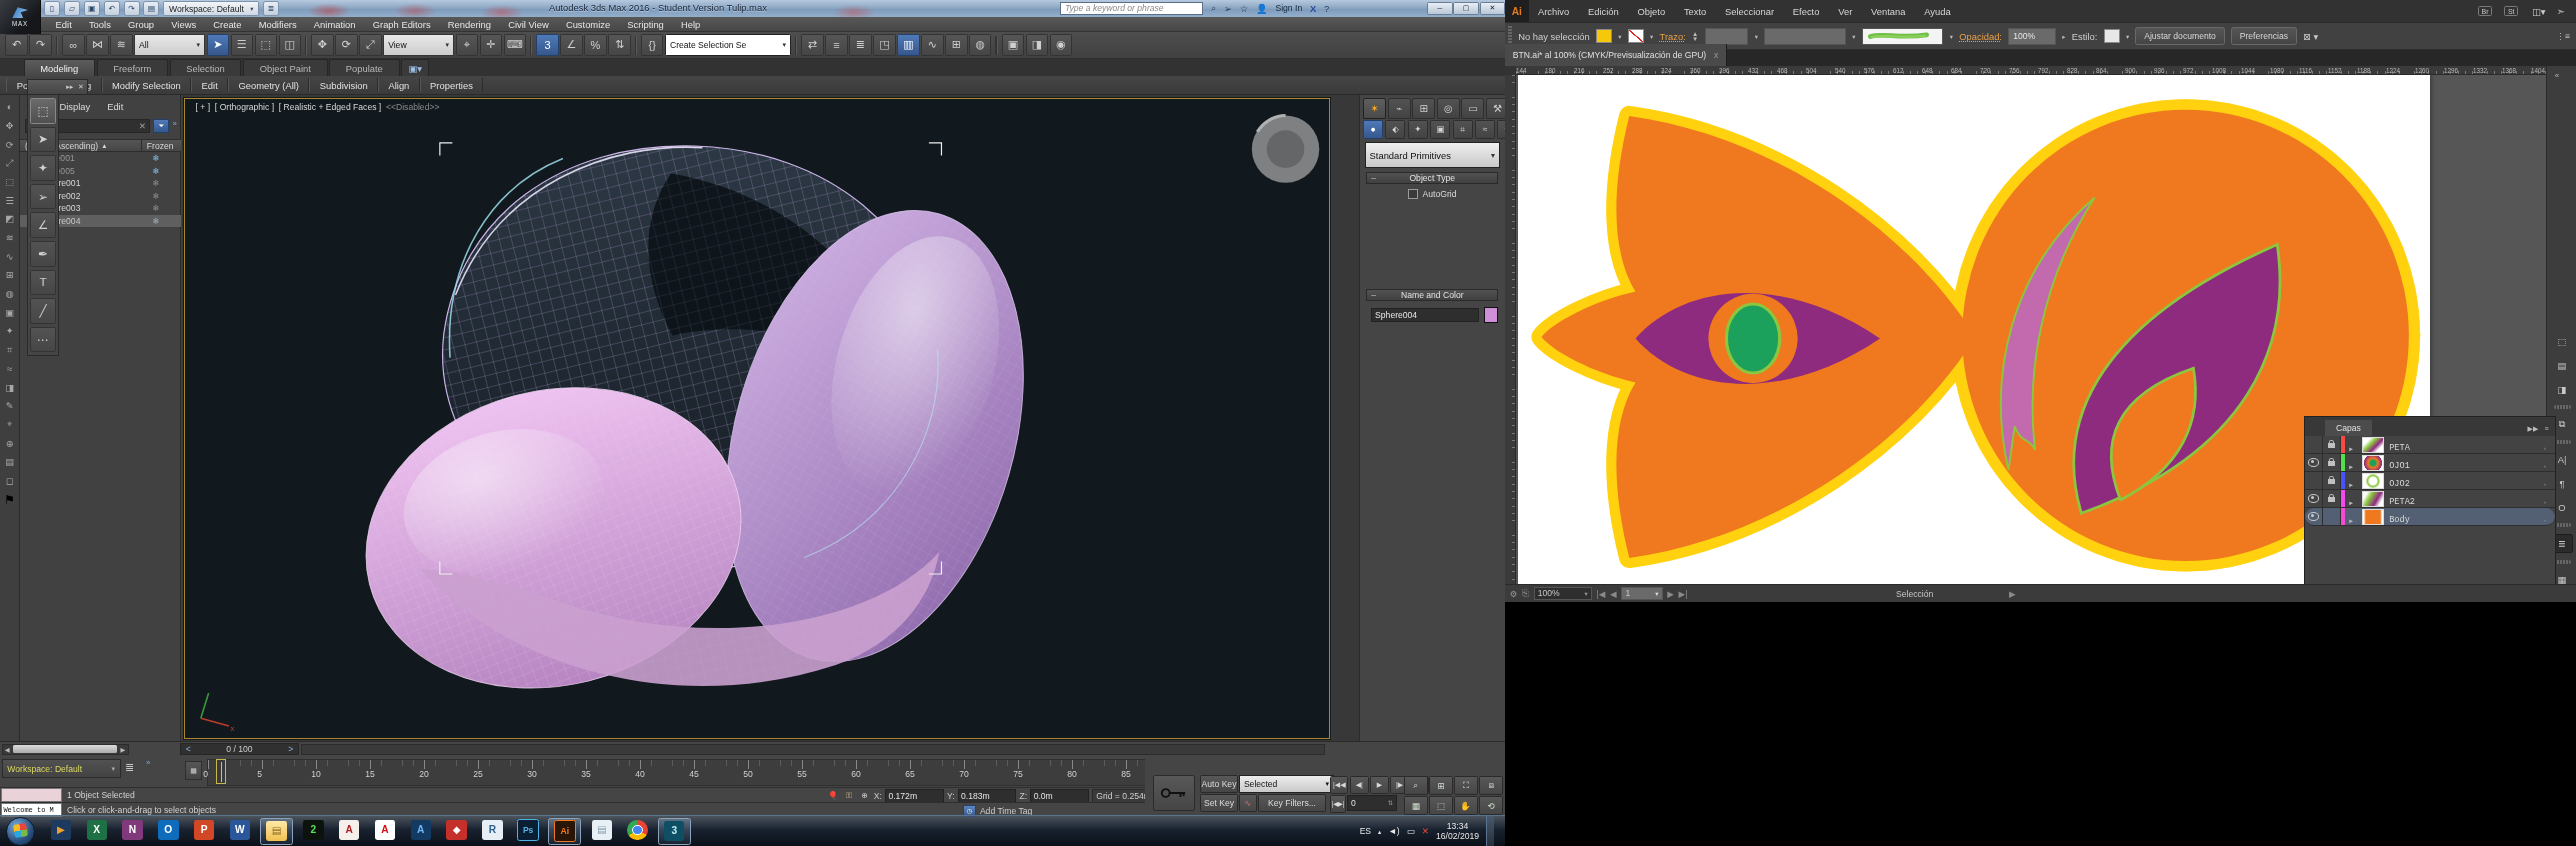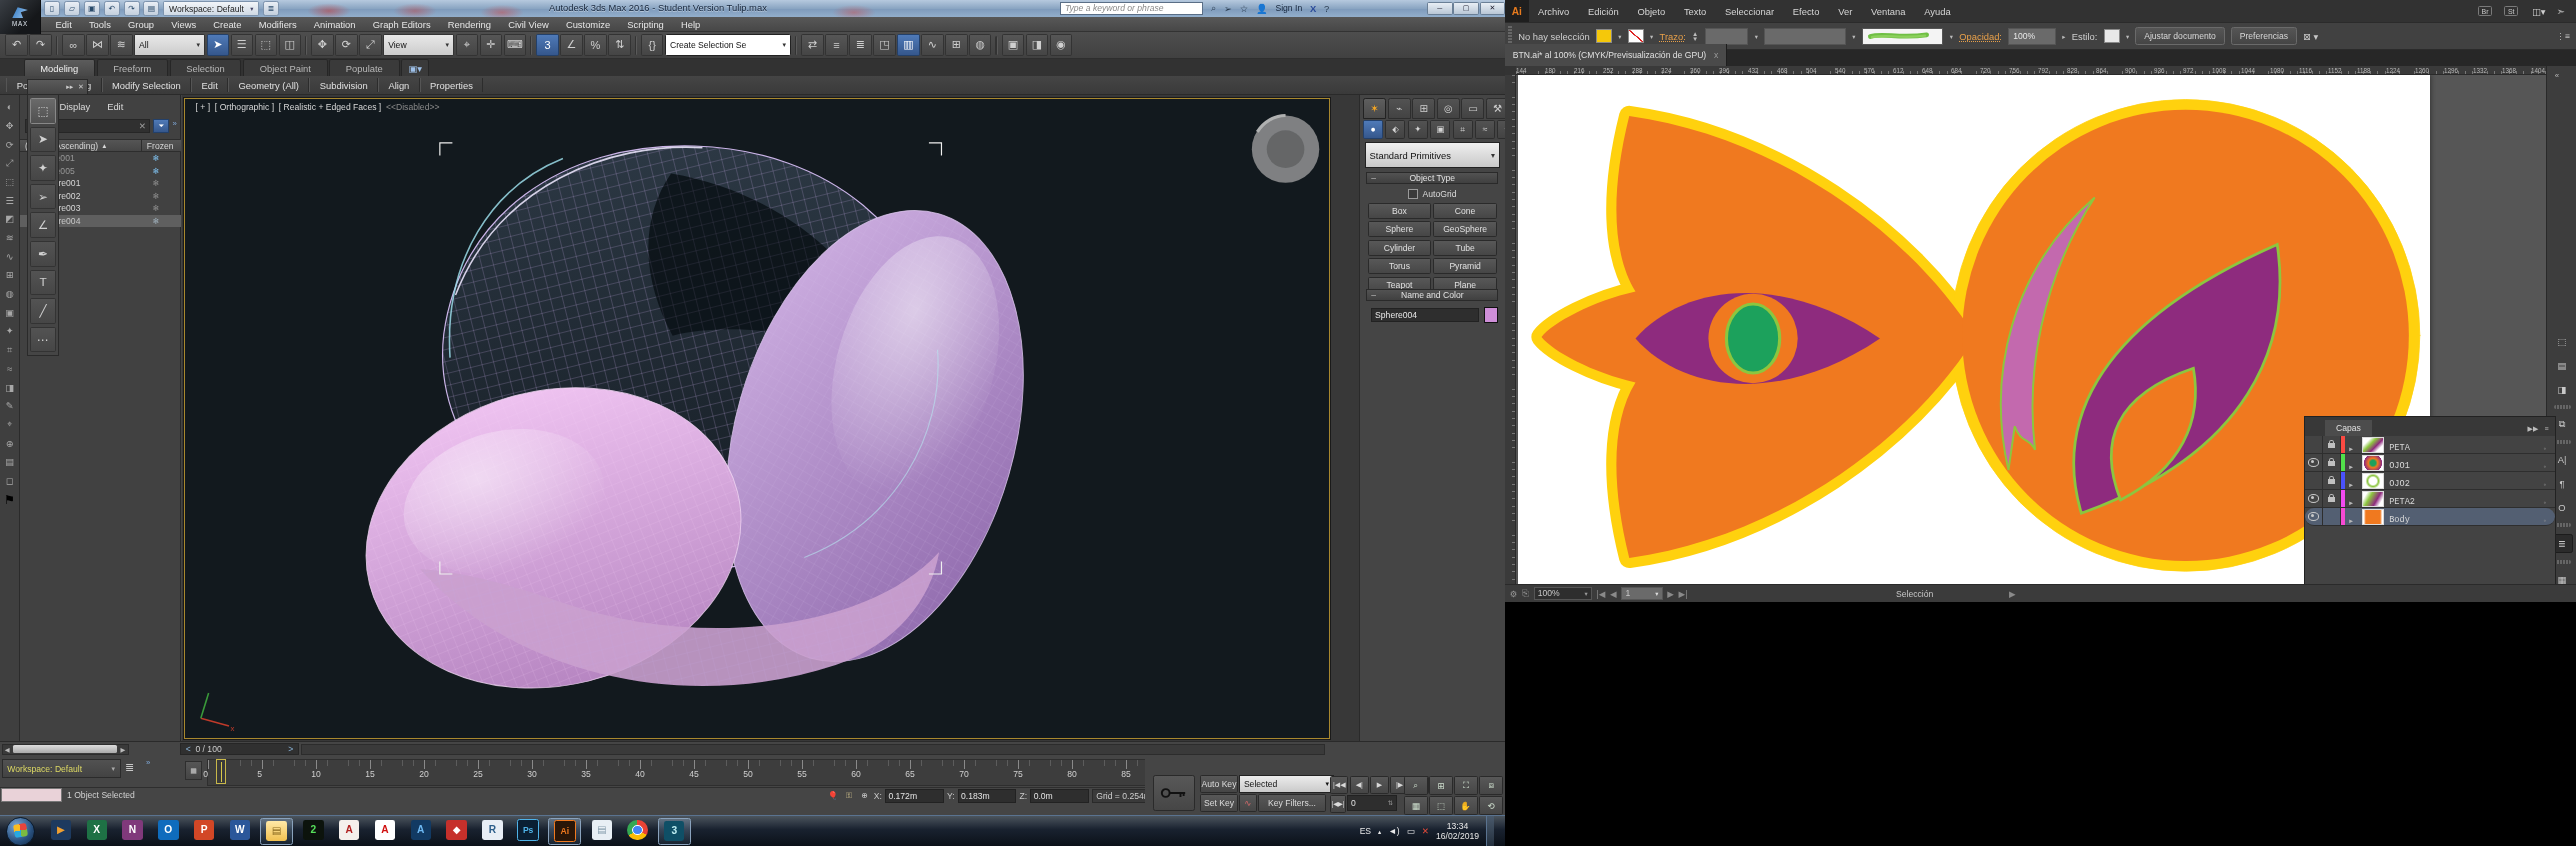--- a/index.html
+++ b/index.html
@@ -112,21 +112,21 @@
   .nmfld{left:11px;top:213px;width:108px;height:14px;background:#2e2e2e;border:0.8px solid #222;color:#e8e8e8;
     font-size:8.6px;display:flex;align-items:center;padding:0 3.1px;}
   .swatch{left:124px;top:212px;width:14px;height:15.7px;border:0.8px solid #111;}
   
   .botbar{left:0;top:741px;width:1505px;height:74px;background:#454545;border-top:0.8px solid #2a2a2a;}
   .hscroll{left:1.6px;top:1.6px;width:127px;height:11px;background:#3a3a3a;border:0.8px solid #2c2c2c;display:flex;align-items:center;}
   .hscroll .ar{width:9.4px;color:#bbb;font-size:6.3px;text-align:center;}
   .hscroll .thumb{flex:1;height:7.8px;margin:0 0.8px;background:linear-gradient(#dcdcdc,#aaa);border-radius:1.6px;}
   .frd{left:180px;top:0.8px;width:119px;height:12.5px;background:#303030;border:0.8px solid #262626;display:flex;
     align-items:center;color:#ccc;font-size:8.6px;}
-  .frd .c{flex:1;text-align:left;}
+  .frd .c{flex:1;text-align:center;}
   .wsbot{left:1.6px;top:17px;width:119px;height:19px;background:linear-gradient(#515151,#434343);border:0.8px solid #2b2b2b;
     display:flex;align-items:center;padding:0 4.7px;font-size:8.6px;color:#ddd964;}
   .wsbot::after{content:"▾";margin-left:auto;color:#aaa;font-size:7px;}
   .wlay{left:125px;top:19px;color:#c8c8c8;font-size:11px;}
   .wchev{left:146px;top:15.7px;color:#7fa8d8;font-size:7.8px;}
   .trkmini{left:185px;top:19px;width:17px;height:19px;background:linear-gradient(#565656,#454545);border:0.8px solid #2e2e2e;
     color:#ccc;font-size:7px;display:flex;align-items:center;justify-content:center;}
   .ruler{left:207px;top:16.5px;width:1119px;height:27px;background:#3d3d3d;border:0.8px solid #2e2e2e;
     background-image:repeating-linear-gradient(90deg,#5c5c5c 0 0.8px,transparent 0.8px 10.8px);
     background-size:100% 6.3px;background-repeat:no-repeat;display:flex;}
@@ -580,33 +580,20 @@
         <span>Standard Primitives</span>
       </div>
     <div class="a roll" style="top:77px;">
       <span class="minus">–</span>
         <span class="rt">Object Type</span>
     </div>
     <div class="a agrid">
       <span class="chk"></span>
       <span>AutoGrid</span>
     </div>
-    <div class="a btn2x5">
-
-    <span class="cbtn">Box</span>
-        <span class="cbtn">Cone</span>
-        <span class="cbtn">Sphere</span>
-        <span class="cbtn">GeoSphere</span>
-        <span class="cbtn">Cylinder</span>
-        <span class="cbtn">Tube</span>
-        <span class="cbtn">Torus</span>
-        <span class="cbtn">Pyramid</span>
-        <span class="cbtn">Teapot</span>
-        <span class="cbtn">Plane</span>
-      </div>
     <div class="a roll" style="top:194px;">
       <span class="minus">–</span>
         <span class="rt">Name and Color</span>
     </div>
     <div class="a nmfld">
         <span>Sphere004</span>
       </div>
     <div class="a swatch" style="background:var(--swatch-orchid);"></div>
   </div>
 
@@ -711,20 +698,30 @@
           <span class="xyzf">
             <span>0.183m</span>
           </span>
         <span class="xyzl">Z:</span>
           <span class="xyzf">
             <span>0.0m</span>
           </span>
         <span class="gridf">
             <span>Grid = 0.254m</span>
           </span>
+      </div>
+    </div>
+    <div class="a srow2">
+      <div class="listener2 a">
+          <span>Welcome to M</span>
+        </div>
+      <div class="a stext tx">Click or click-and-drag to select objects</div>
+      <div class="a attag">
+        <span class="ic">◷</span>
+        <span>Add Time Tag</span>
       </div>
     </div>
 
     <div class="a rclust">
       <div class="a keybig">
         <svg width="27" height="14" viewBox="0 0 34 18">
           <circle cx="7" cy="9" r="5" fill="none" stroke="#111" stroke-width="2.5"></circle>
           <path d="M12,9 H32 M26,9 V14 M30,9 V13" stroke="#111" stroke-width="2.5" fill="none"></path>
         </svg>
       </div>

